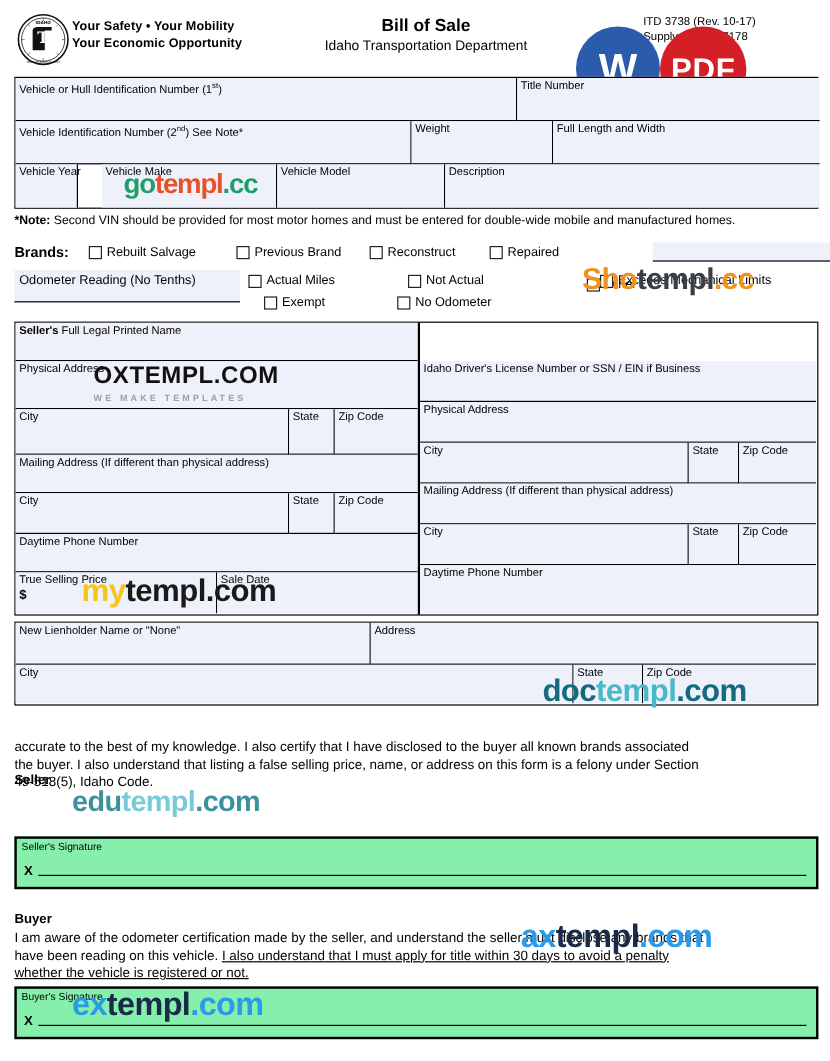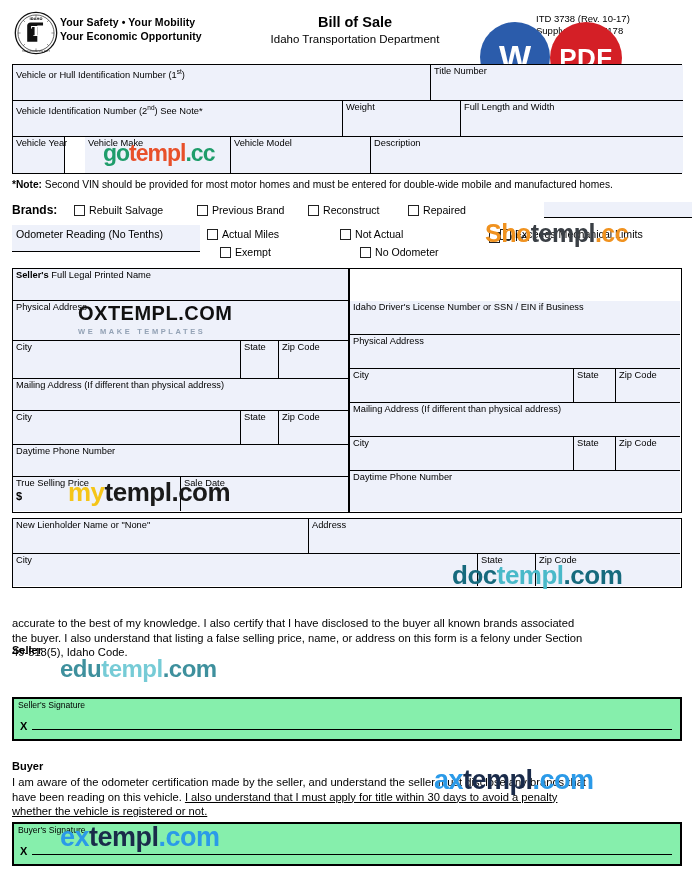--- a/index.html
+++ b/index.html
@@ -217,21 +217,21 @@
     <span>Not Actual</span>
   </label>
   <label class="chk" style="left:500px;top:228px;">
     <span class="bx"></span>
     <span>Exceeds Mechanical Limits</span>
   </label>
   <label class="chk" style="left:220px;top:246px;">
     <span class="bx"></span>
     <span>Exempt</span>
   </label>
-  <label class="chk" style="left:360px;top:246px;">
+  <label class="chk" style="left:331px;top:246px;">
     <span class="bx"></span>
     <span>No Odometer</span>
   </label>
 
   <div class="sbwrap">
     <div class="vdiv" style="left:335px;"></div>
 
     <div class="cell nr" style="left:0;top:0;width:335px;height:32px;">
       <div class="lbl"><b>Seller's</b><span> Full Legal Printed Name</span></div>
     </div>

